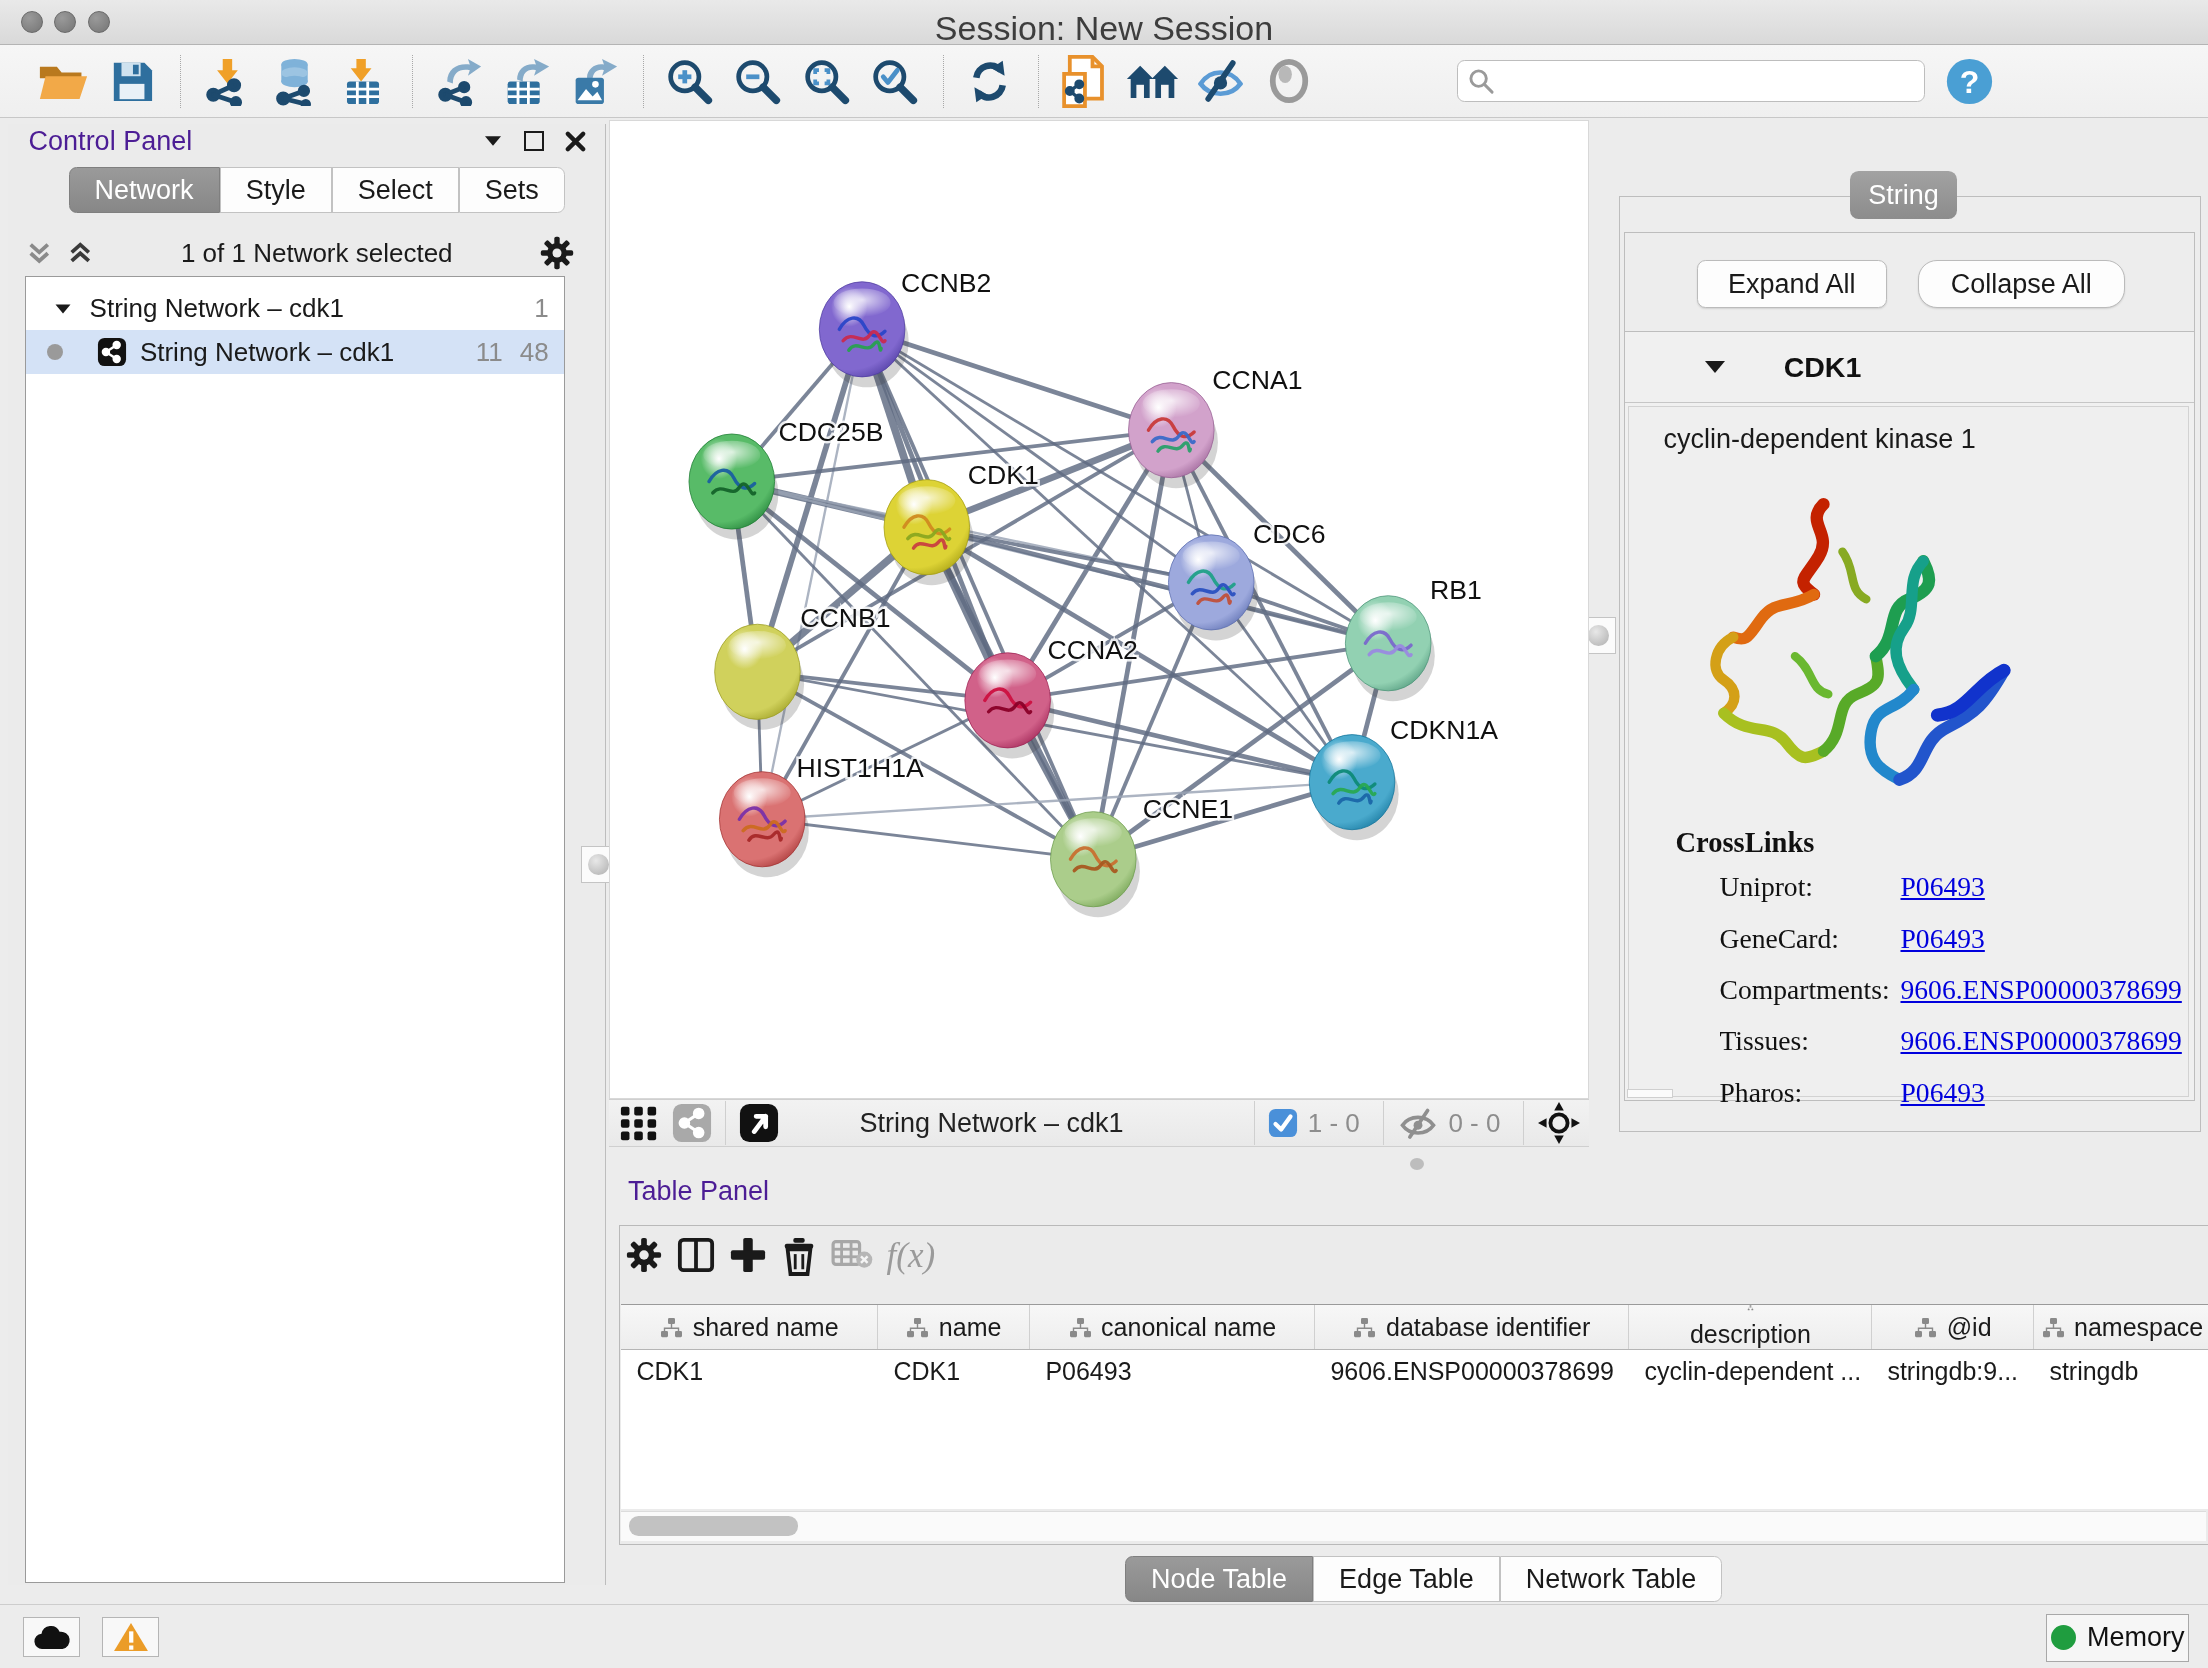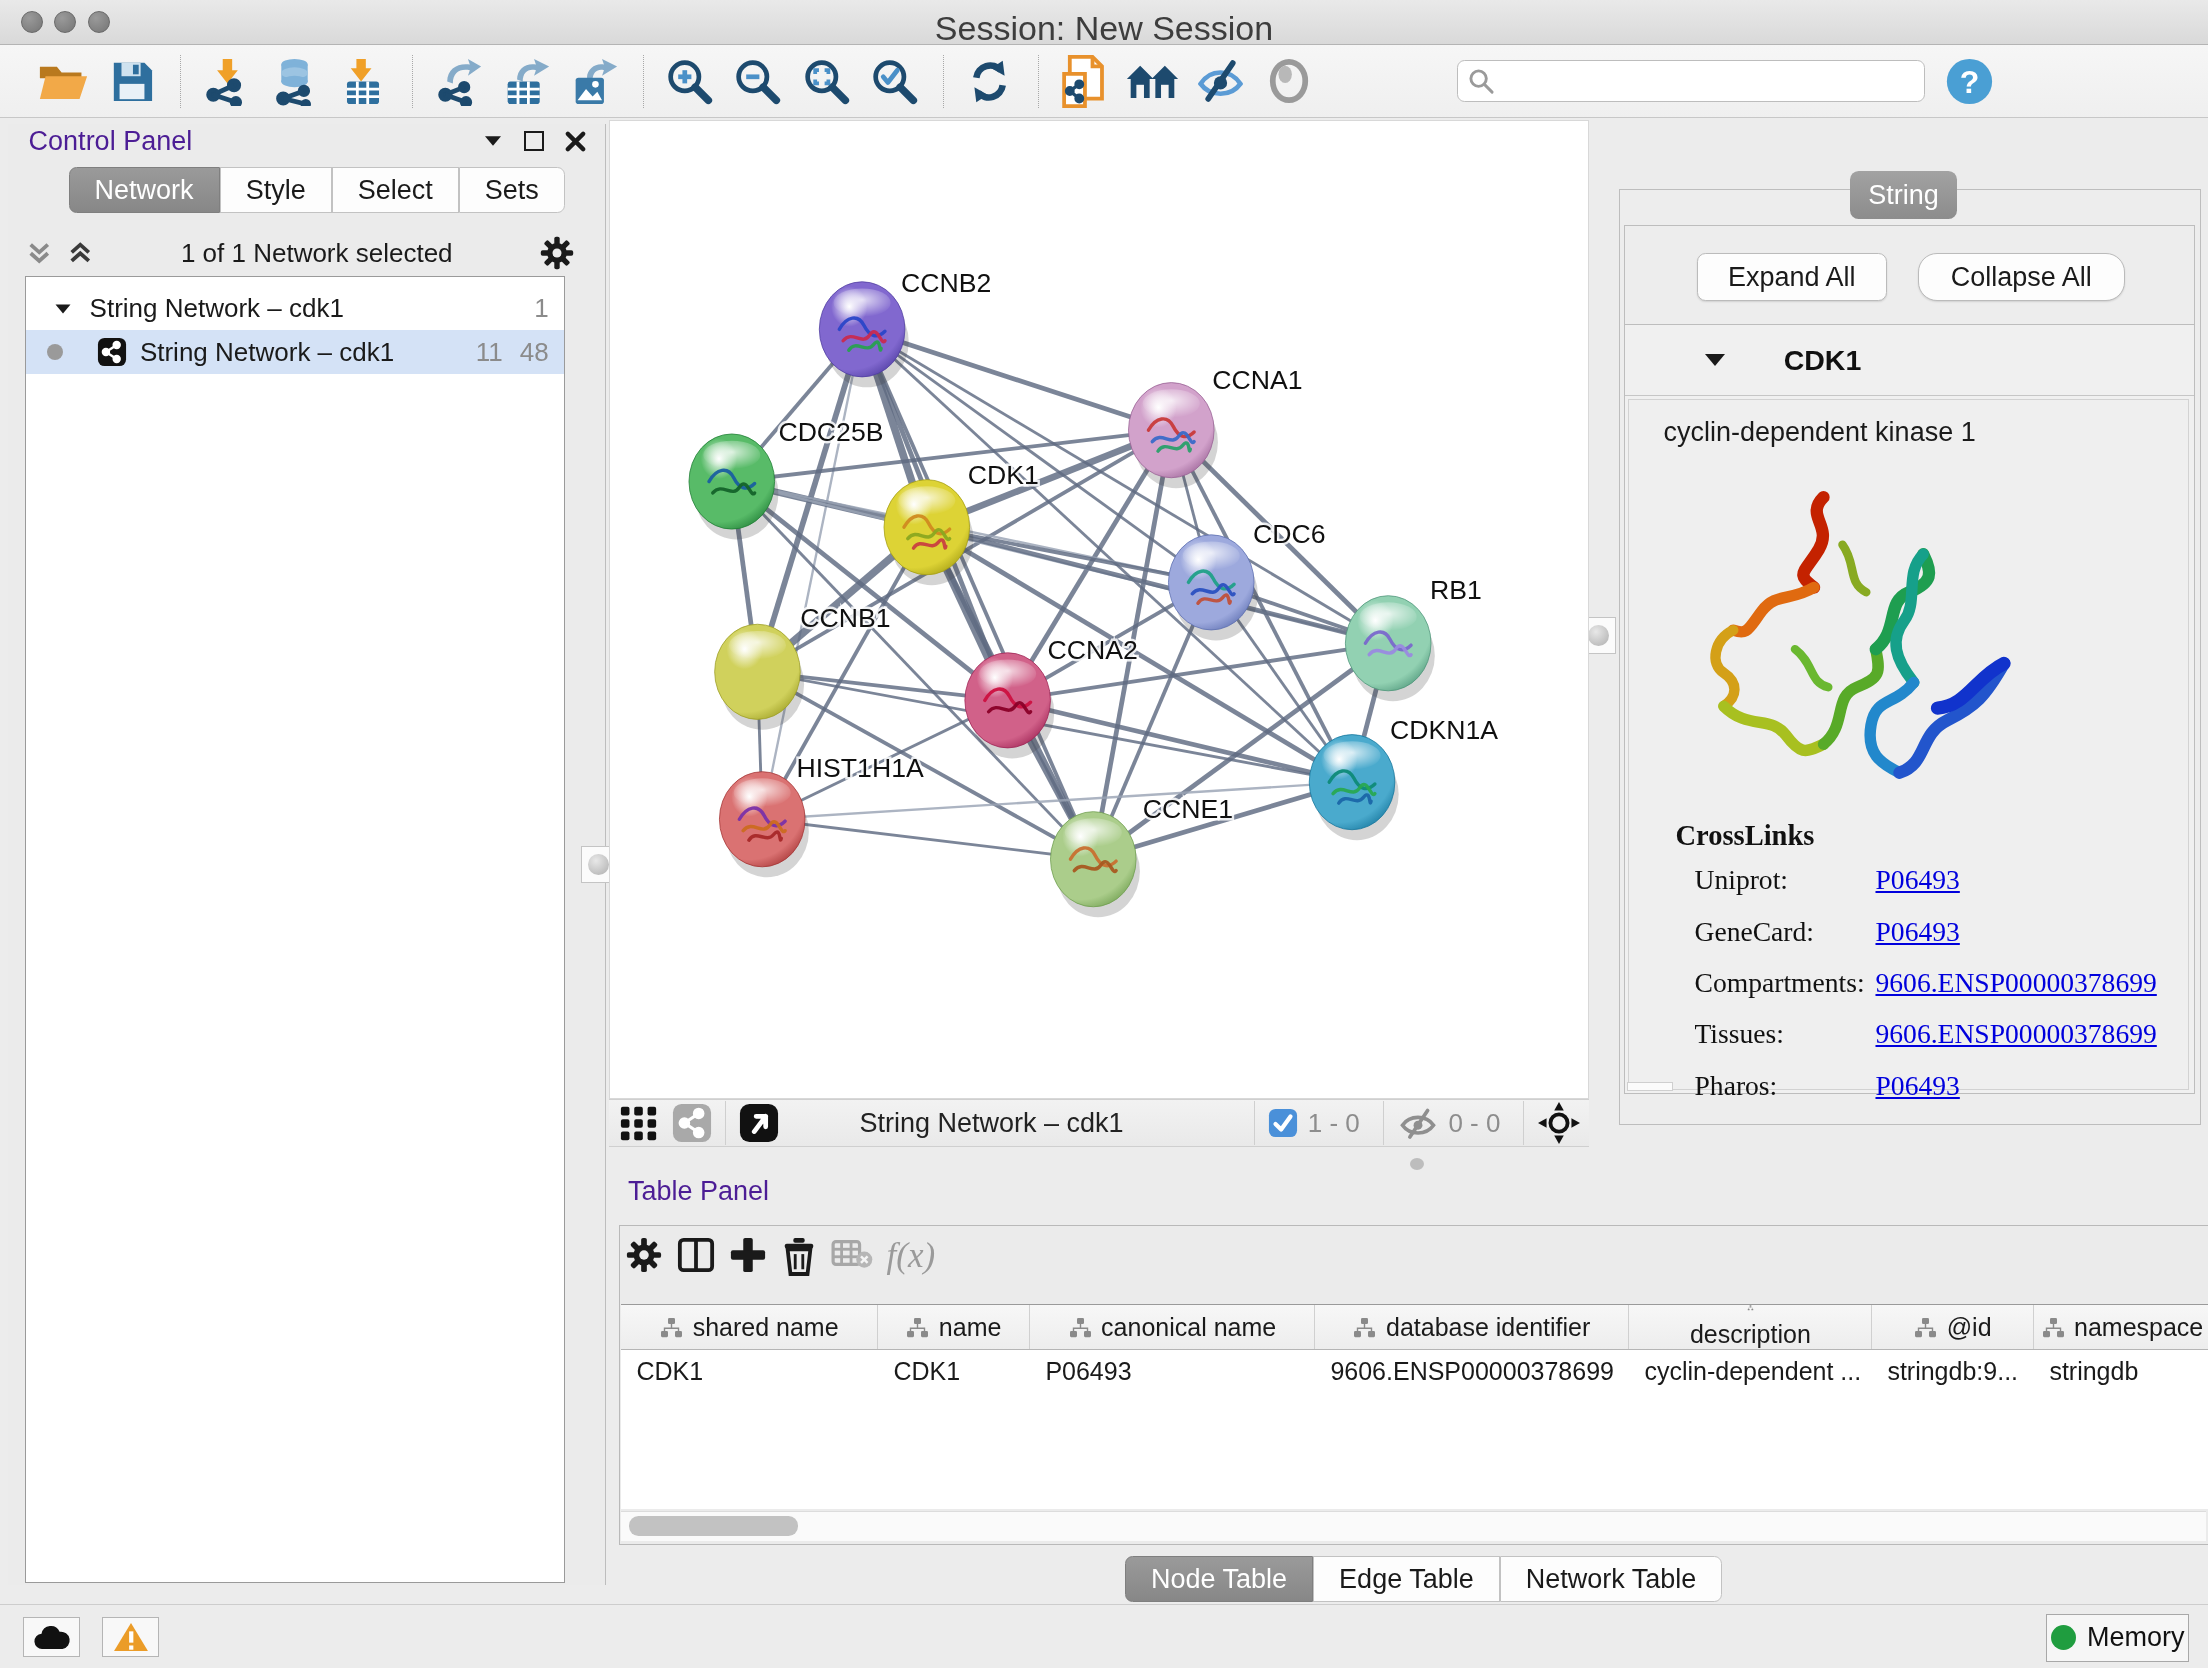--- a/index.html
+++ b/index.html
@@ -43,33 +43,33 @@
   .nv-sep{width:1px;height:44px;background:#cfcfcf;margin:0 13.3px;}
   #nv-title{font-size:27px;color:#222;margin-left:80px;}
   .nv-count{font-size:26px;color:#8d8d8d;margin:0 9.5px;}
   #h-split-dot{left:1410px;top:1158px;width:14.3px;height:12.4px;border-radius:50%;background:#bdbdbd;}
 
   .split-handle{width:33px;height:35px;background:#fbfbfb;border:1px solid #c4c4c4;display:flex;align-items:center;justify-content:center;}
   .split-handle .ball{width:21px;height:21px;border-radius:50%;background:radial-gradient(circle at 38% 32%,#e8e8e8,#aeaeae);}
 
   
   #results-panel{left:1617px;top:124px;width:592px;height:1022px;}
-  #rp-subpanel{position:absolute;left:1.9px;top:65px;width:582px;height:936px;background:#ededed;border:1px solid #bdbdbd;box-sizing:border-box;}
+  #rp-subpanel{position:absolute;left:1.9px;top:72px;width:582px;height:936px;background:#ededed;border:1px solid #bdbdbd;box-sizing:border-box;}
   #rp-tab{position:absolute;left:233px;top:47px;width:107px;height:48px;background:linear-gradient(#a2a2a2,#8c8c8c);color:#fff;font-size:27px;border-radius:8.6px;display:flex;align-items:center;justify-content:center;z-index:2;}
   #rp-btnstrip{position:absolute;left:3.8px;top:35px;width:571px;height:105px;border:1px solid #bdbdbd;background:#ededed;box-sizing:border-box;}
   .rp-btn{position:absolute;top:27px;height:46px;background:#fdfdfd;border:1px solid #bbbbbb;border-radius:8.6px;font-size:27px;color:#1a1a1a;display:flex;align-items:center;justify-content:center;box-shadow:0 1px 1.9px rgba(0,0,0,.12);}
   #rp-card{position:absolute;left:3.8px;top:134px;width:571px;height:770px;border:1px solid #bdbdbd;background:#f0f0f0;box-sizing:border-box;}
   #rp-card-header{position:absolute;left:0;top:0;width:100%;height:70px;border-bottom:1px solid #c6c6c6;display:flex;align-items:center;}
   #rp-gene{font-size:28.5px;font-weight:bold;color:#111;margin-left:59px;}
   #rp-inner{position:absolute;left:3.8px;top:74px;width:561px;height:691px;background:#efefef;border:1px solid #d2d2d2;box-sizing:border-box;}
   #rp-desc{position:absolute;left:34px;top:17px;font-size:27px;color:#1a1a1a;}
   #rp-protein{position:absolute;left:52px;top:59px;}
   #rp-xl-title{position:absolute;left:46px;top:420px;font-family:"Liberation Serif","DejaVu Serif",serif;font-weight:bold;font-size:28.5px;color:#111;}
   .xl-row{position:absolute;left:65px;width:476px;font-family:"Liberation Serif","DejaVu Serif",serif;font-size:27.6px;color:#111;display:flex;}
-  .xl-label{width:181px;flex:0 0 auto;}
+  .xl-label{width:181px;flex:0 0 auto;margin-left:25px;}
   .xl-link{color:#0000dd;text-decoration:underline;}
   #rp-notch{position:absolute;left:1.9px;bottom:1.9px;width:44px;height:7.6px;background:#fbfbfb;border:1px solid #cfcfcf;}
 
   
   #table-panel{left:609px;top:1172px;width:1600px;height:436px;}
   #tp-container{position:absolute;left:9.5px;top:53px;width:1590px;height:320px;background:#ebebeb;border:1px solid #b9b9b9;box-sizing:border-box;}
   #tp-toolbar{position:absolute;left:5px;top:9.5px;height:61px;display:flex;align-items:flex-start;gap:14px;}
   #tp-table{position:absolute;left:1.9px;top:78px;width:1766px;height:204px;background:#ffffff;border-top:1px solid #9a9a9a;overflow:hidden;}
   #tp-header{display:flex;height:44px;background:linear-gradient(#f7f7f7,#ededed);border-bottom:1px solid #b5b5b5;}
   .th{display:flex;align-items:center;justify-content:center;border-right:1px solid #d0d0d0;font-size:25px;color:#1a1a1a;gap:9.5px;box-sizing:border-box;flex:0 0 auto;}

